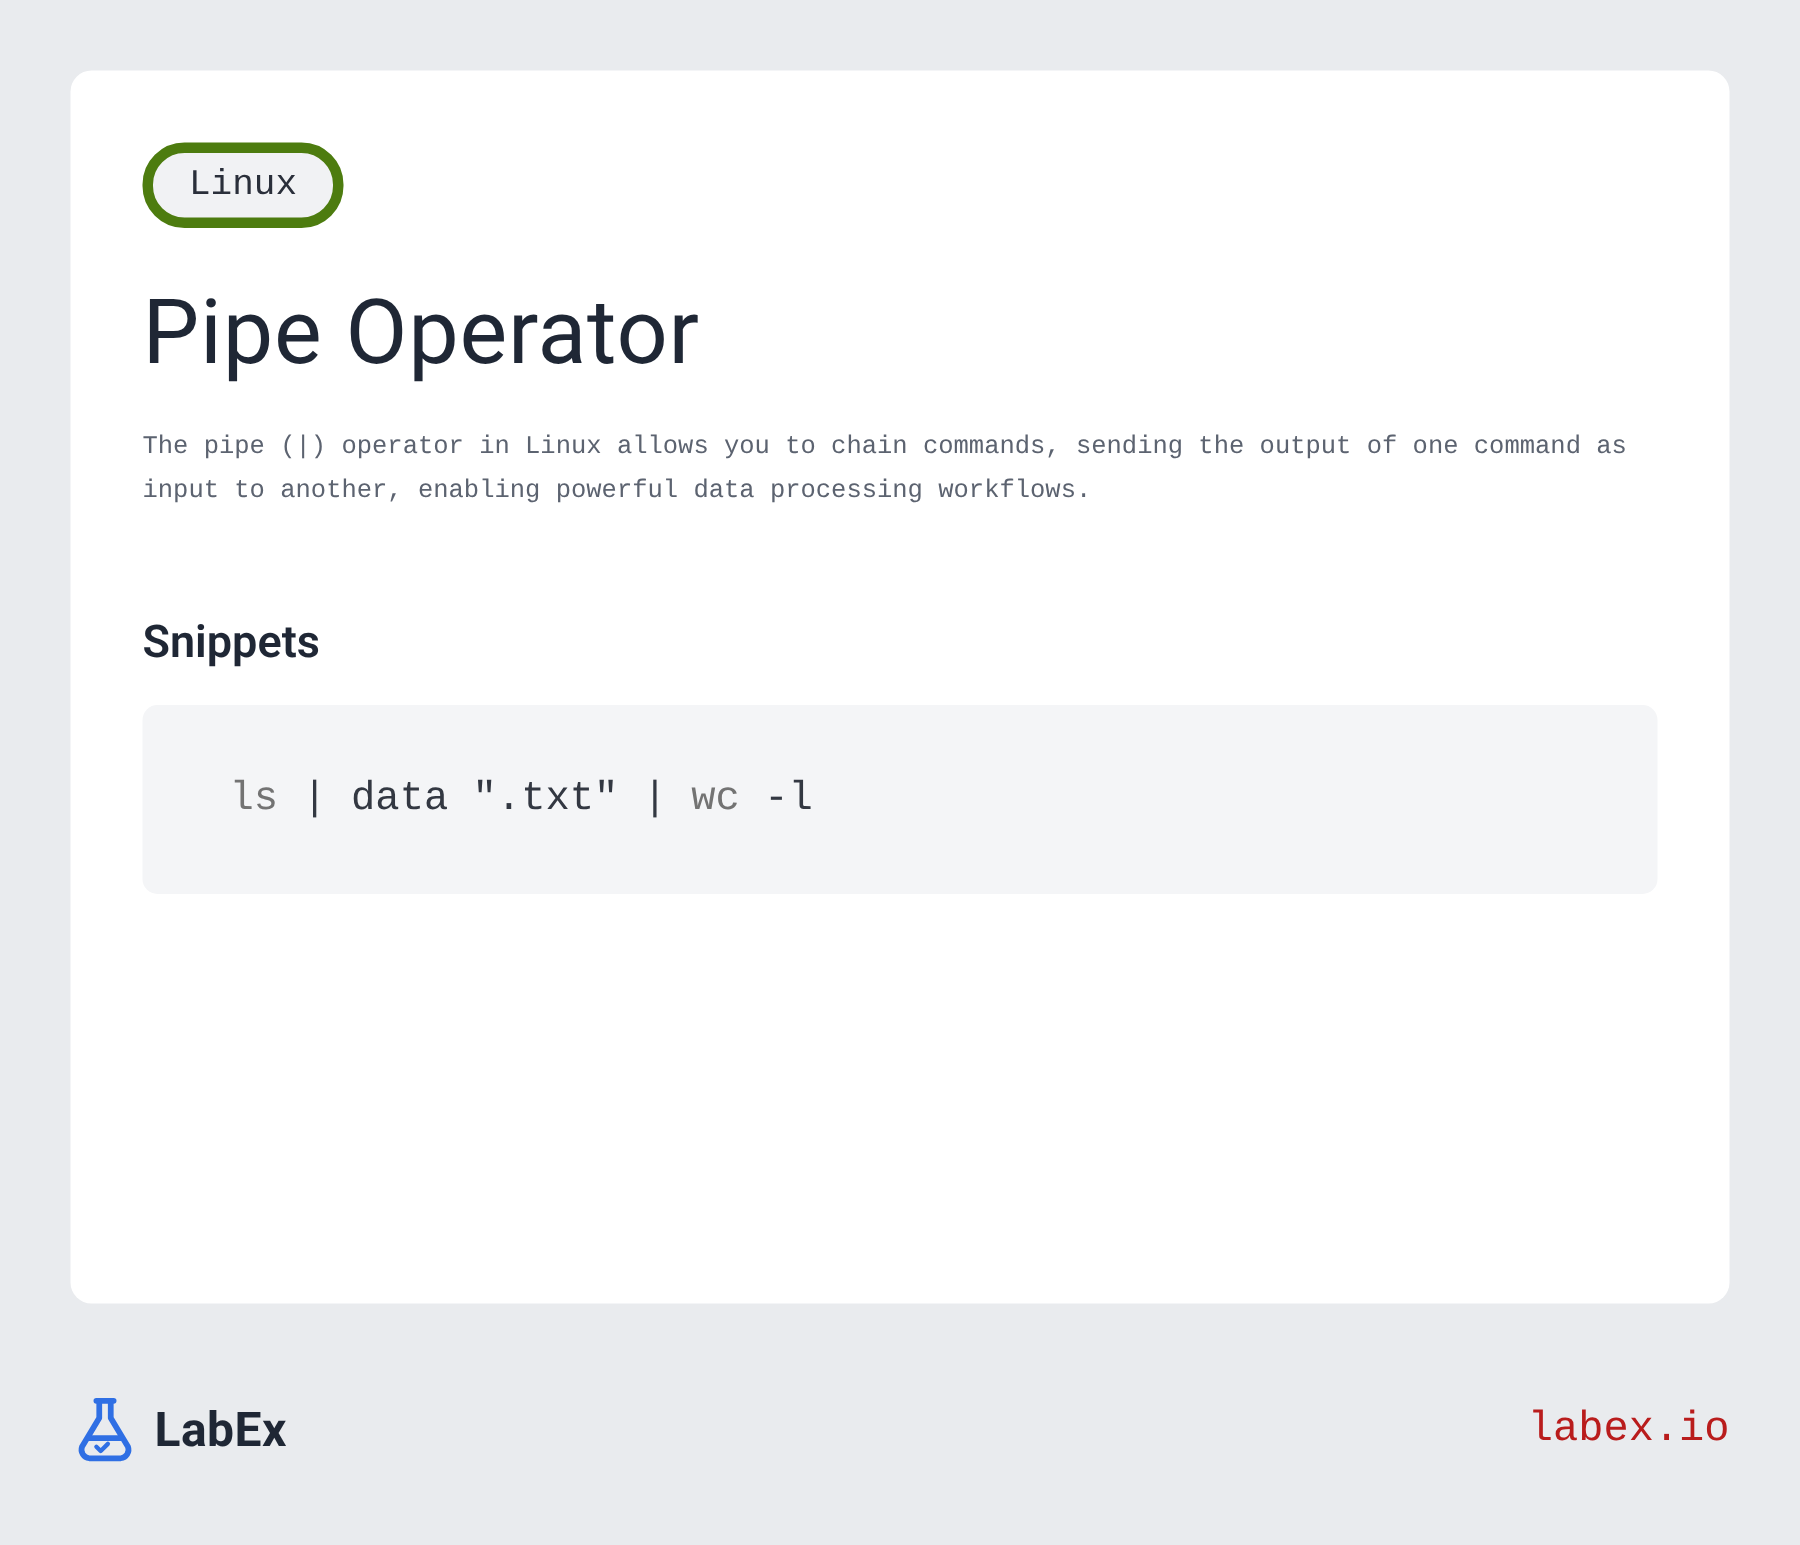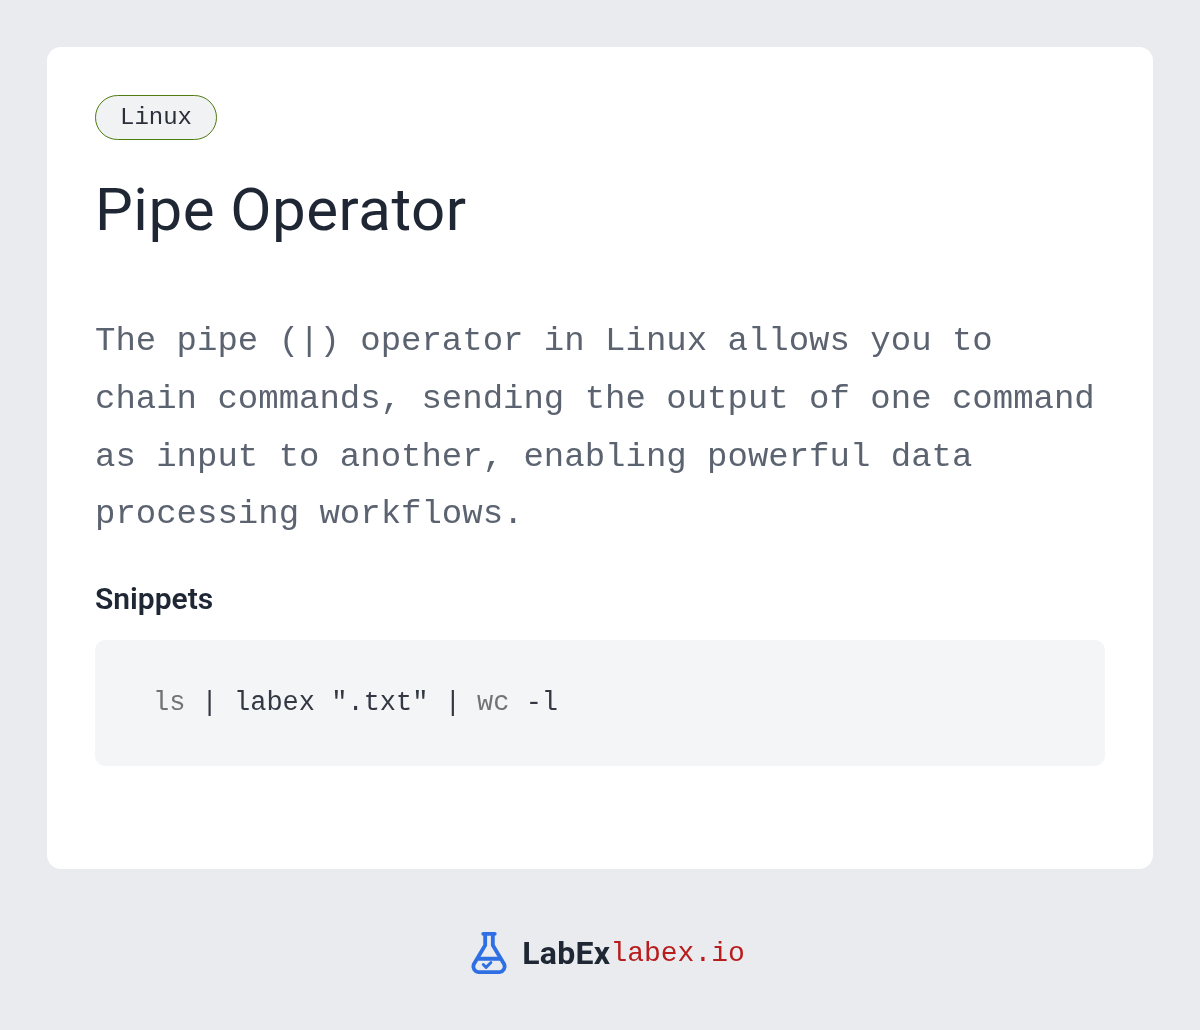--- a/index.html
+++ b/index.html
@@ -17,68 +17,68 @@
     }
     .card {
       background: #fff;
       border-radius: 14px;
       padding: 48px 48px 60px 48px;
       height: 822px;
     }
     .tag {
       display: inline-block;
       background: #f1f2f4;
-      border: 1px solid #4d7c0f;
+      border: 7px solid #4d7c0f;
       border-radius: 28px;
       padding: 8px 24px;
       font-family: ui-monospace, SFMono-Regular, Menlo, Monaco, Consolas, "Liberation Mono", monospace;
       font-size: 24px;
       color: #2a2f3a;
     }
     .title {
       font-size: 60px;
       font-weight: 400;
       color: #1f2735;
       margin-top: 34px;
       letter-spacing: 0.5px;
     }
     .description {
       font-family: ui-monospace, SFMono-Regular, Menlo, Monaco, Consolas, "Liberation Mono", monospace;
-      font-size: 34px;
+      font-size: 17px;
       line-height: 1.7;
       color: #5c6370;
-      margin-top: 68px;
+      margin-top: 28px;
     }
     .snippets-title {
       font-size: 30px;
       font-weight: 600;
       color: #1f2735;
-      margin-top: 37px;
+      margin-top: 68px;
     }
     .code-block {
       background: #f4f5f7;
       border-radius: 10px;
       padding: 48px 58px;
       margin-top: 24px;
       font-family: ui-monospace, SFMono-Regular, Menlo, Monaco, Consolas, "Liberation Mono", monospace;
       font-size: 27px;
       color: #333842;
       white-space: pre;
     }
     .tok-cmd {
       color: #737373;
     }
     .footer {
       position: absolute;
-      left: 58px;
+      left: 47px;
       right: 47px;
       bottom: 54px;
       display: flex;
       align-items: center;
-      justify-content: center;
+      justify-content: space-between;
     }
     .brand {
       display: flex;
       align-items: center;
       gap: 10px;
     }
     .brand-name {
       font-size: 32px;
       font-weight: 700;
       color: #1f2735;
@@ -96,21 +96,21 @@
     }
   </style>
 </head>
 <body>
 
 <div class="card">
   <span class="tag">Linux</span>
   <h1 class="title">Pipe Operator</h1>
   <p class="description">The pipe (|) operator in Linux allows you to chain commands, sending the output of one command as input to another, enabling powerful data processing workflows.</p>
   <h2 class="snippets-title">Snippets</h2>
-  <div class="code-block" id="code-block"><span class="tok-cmd">ls</span><span> | labex </span><span>".txt"</span><span> | </span><span class="tok-cmd">wc</span><span> -l</span></div>
+  <div class="code-block" id="code-block"><span class="tok-cmd">ls</span><span> | data </span><span>".txt"</span><span> | </span><span class="tok-cmd">wc</span><span> -l</span></div>
 </div>
 
 <div class="footer">
   <div class="brand">
     <svg class="flask-icon" viewBox="0 0 48 48" fill="none" stroke="#2f6fe4" stroke-width="4" stroke-linecap="round" stroke-linejoin="round">
       <path d="M18 4 h12 M20 4 v12 l-12 20 a6 6 0 0 0 5 8 h22 a6 6 0 0 0 5 -8 l-12 -20 v-12"></path>
       <path d="M13 30 h22"></path>
       <path d="M18 36 l3 3 l5 -5" stroke-width="3"></path>
     </svg>
     <span class="brand-name">LabEx</span>

